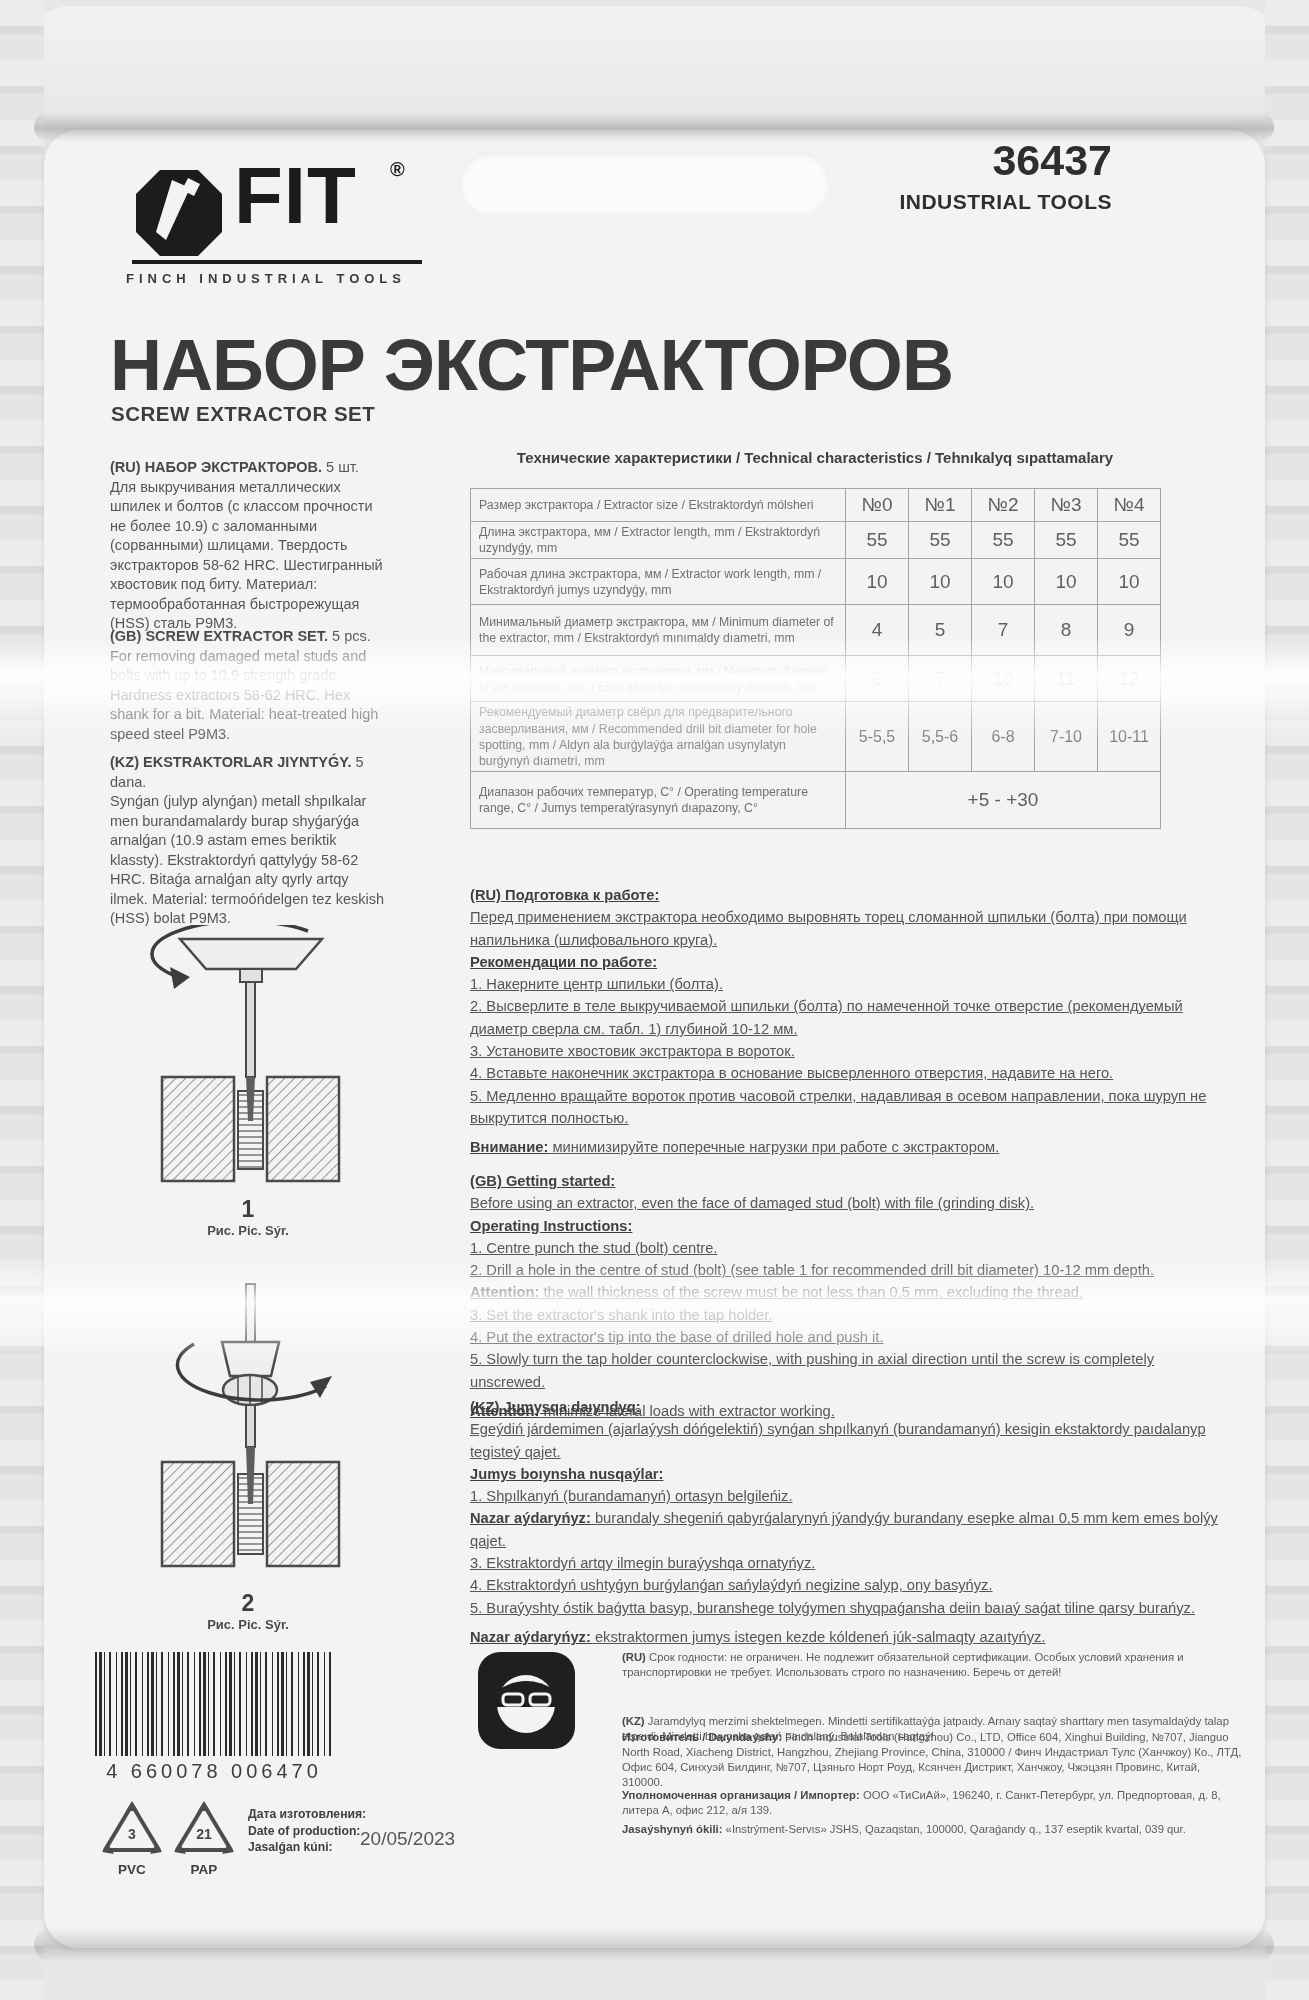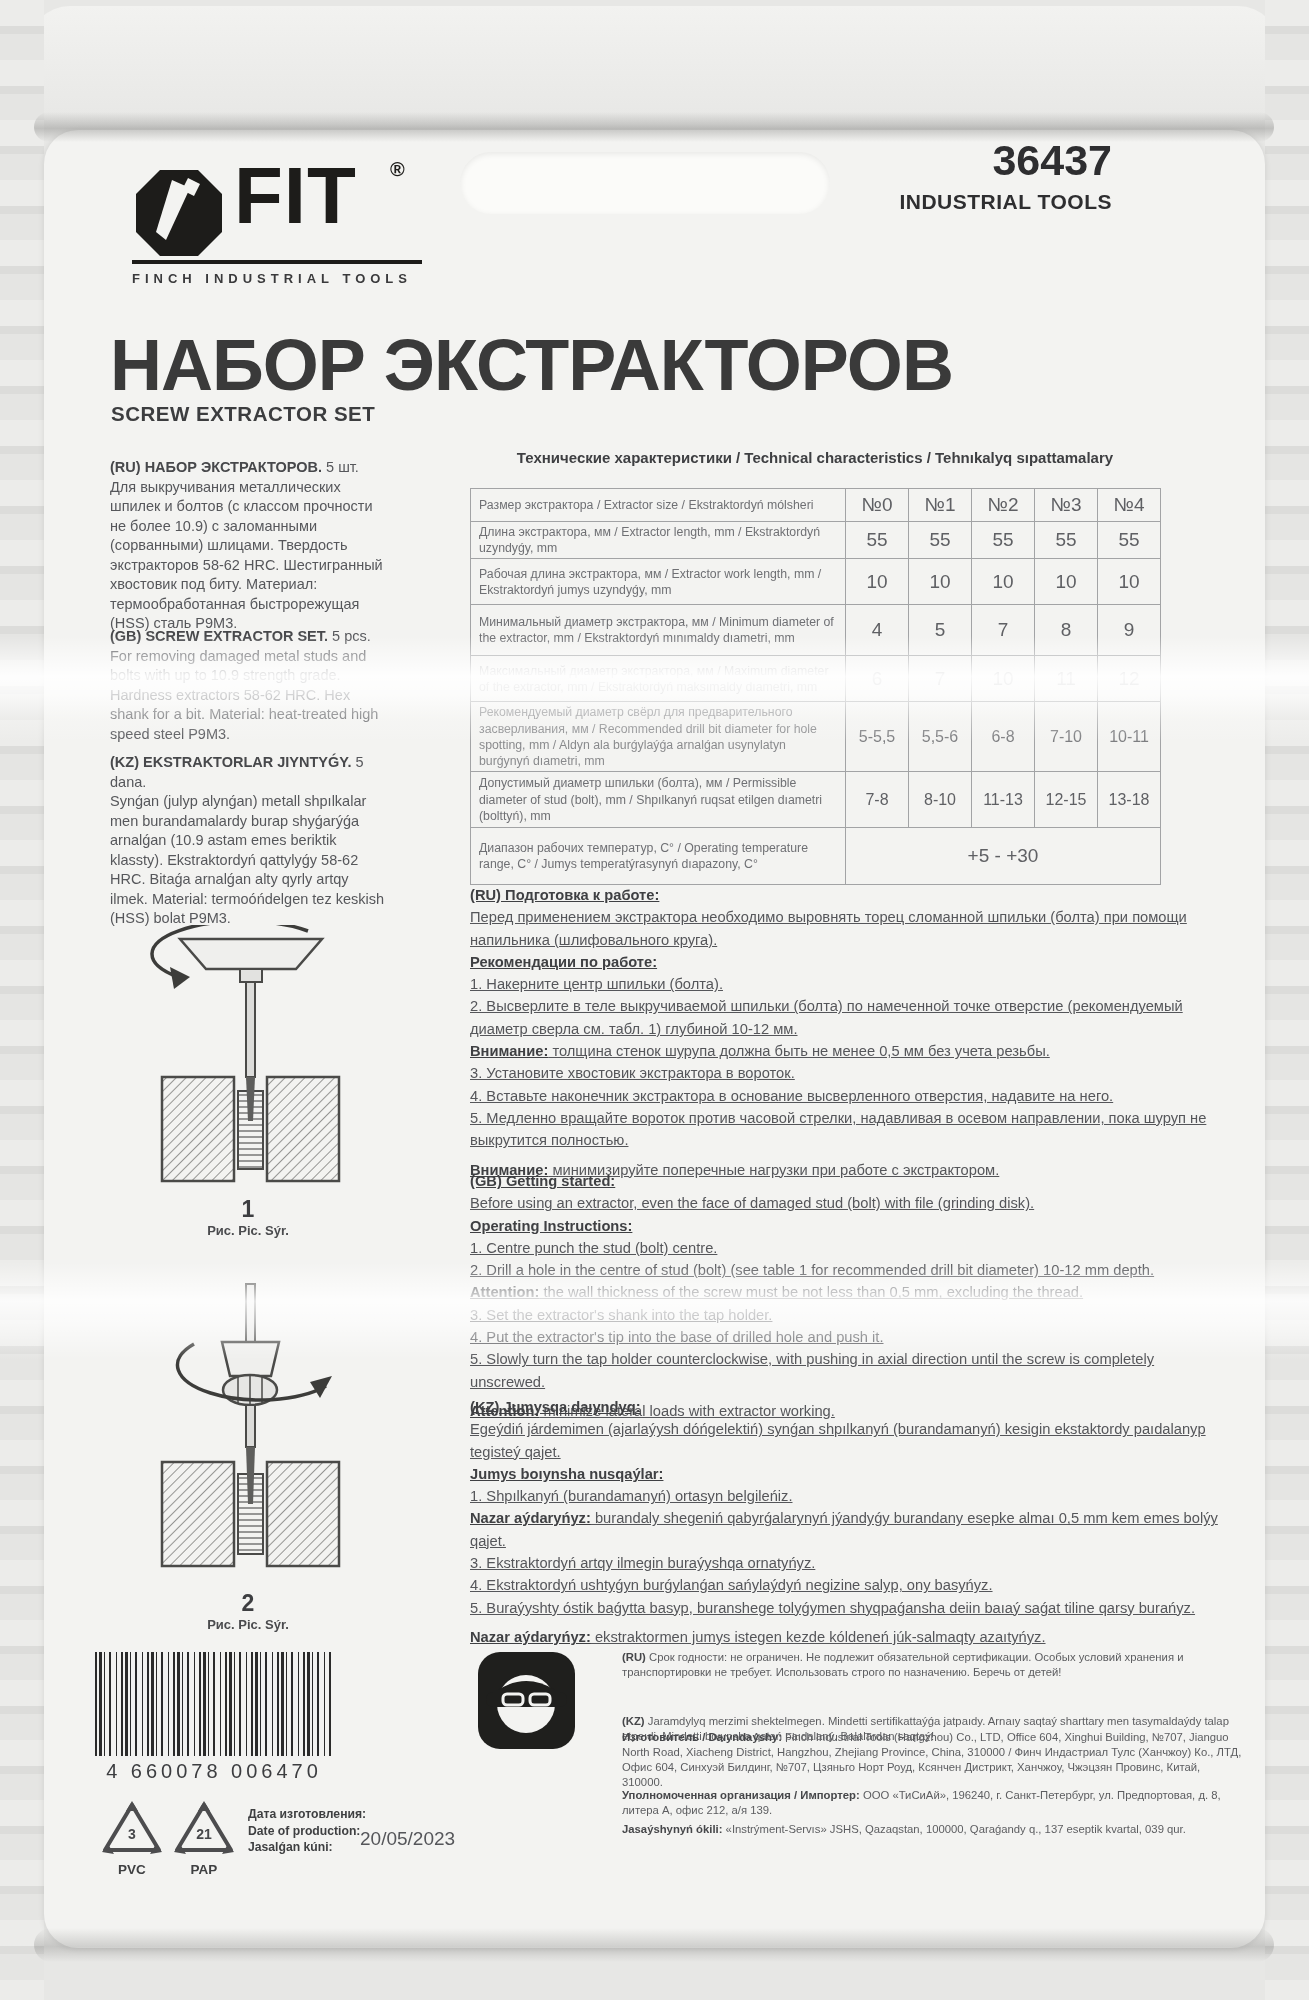--- a/index.html
+++ b/index.html
@@ -24,21 +24,21 @@
   .content{position:absolute;inset:0;z-index:2;}
   
   .glare{position:absolute;left:0;width:100%;z-index:5;pointer-events:none;}
   .g1{top:636px;height:106px;background:linear-gradient(180deg,rgba(246,246,245,0) 0%,rgba(255,255,255,.92) 38%,rgba(255,255,255,.75) 55%,rgba(250,250,249,.35) 78%,rgba(246,246,245,0) 100%);}
   .g2{top:1262px;height:98px;background:linear-gradient(180deg,rgba(246,246,245,0) 0%,rgba(255,255,255,.85) 40%,rgba(255,255,255,.62) 62%,rgba(246,246,245,0) 100%);}
   
   .logo-ico{left:132px;top:166px;}
   .fit-word{left:234px;top:156px;font-size:80px;font-weight:bold;color:#1d1c1a;letter-spacing:1px;line-height:1;}
   .fit-reg{left:390px;top:158px;font-size:20px;font-weight:bold;color:#1d1c1a;}
   .fit-rule{left:132px;top:260px;width:290px;height:4px;background:#1d1c1a;}
-  .fit-tag{left:132px;top:271px;font-size:13px;letter-spacing:5px;color:#3a3a3c;font-weight:bold;}
+  .fit-tag{left:126px;top:271px;font-size:13px;letter-spacing:5px;color:#3a3a3c;font-weight:bold;}
   .sku{left:760px;top:136px;width:352px;text-align:right;font-size:43px;font-weight:bold;color:#2e2e30;}
   .sku-line{left:760px;top:190px;width:352px;text-align:right;font-size:21px;font-weight:bold;color:#2e2e30;letter-spacing:.5px;}
   .title{left:110px;top:324px;font-size:72px;font-weight:bold;color:#3a3a3a;letter-spacing:-1px;}
   .subtitle{left:111px;top:402px;font-size:20.5px;font-weight:bold;color:#3c3d3f;letter-spacing:.5px;}
   
   .desc{left:110px;width:276px;font-size:14.5px;line-height:19.5px;color:#56575b;}
   .desc b{color:#47484b;}
   .d-ru{top:458px;} .d-gb{top:627px;} .d-kz{top:753px;}
   
   .figcap{width:200px;text-align:center;color:#3d3e41;}
@@ -223,42 +223,33 @@
         <td class="val">12</td>
       </tr>
       <tr class="r5 dim">
         <td class="lab">Рекомендуемый диаметр свёрл для предварительного засверливания, мм / Recommended drill bit diameter for hole spotting, mm / Aldyn ala burǵylaýǵa arnalǵan usynylatyn burǵynyń dıametri, mm</td>
         <td class="val" style="font-size:16px">5-5,5</td>
         <td class="val" style="font-size:16px">5,5-6</td>
         <td class="val" style="font-size:16px">6-8</td>
         <td class="val" style="font-size:16px">7-10</td>
         <td class="val" style="font-size:16px">10-11</td>
       </tr>
-      <tr class="r6">
-        <td class="lab">Допустимый диаметр шпильки (болта), мм / Permissible diameter of stud (bolt), mm / Shpılkanyń ruqsat etilgen dıametri (bolttyń), mm</td>
-        <td class="val" style="font-size:16px">7-8</td>
-        <td class="val" style="font-size:16px">8-10</td>
-        <td class="val" style="font-size:16px">11-13</td>
-        <td class="val" style="font-size:16px">12-15</td>
-        <td class="val" style="font-size:16px">13-18</td>
-      </tr>
       <tr class="r7">
         <td class="lab">Диапазон рабочих температур, C° / Operating temperature range, C° / Jumys temperatýrasynyń dıapazony, C°</td>
         <td class="val" colspan="5">+5 - +30</td>
       </tr>
     </tbody>
       </table>
 
     <div class="abs inst i-ru">
       <p class="ih">(RU) Подготовка к работе:</p>
       <p>Перед применением экстрактора необходимо выровнять торец сломанной шпильки (болта) при помощи напильника (шлифовального круга).</p>
       <p class="ih">Рекомендации по работе:</p>
       <p>1. Накерните центр шпильки (болта).</p>
       <p>2. Высверлите в теле выкручиваемой шпильки (болта) по намеченной точке отверстие (рекомендуемый диаметр сверла см. табл. 1) глубиной 10-12 мм.</p>
-      <p><span class="wl">Внимание:</span><span> толщина стенок шурупа должна быть не менее 0,5 мм без учета резьбы.</span></p>
       <p>3. Установите хвостовик экстрактора в вороток.</p>
       <p>4. Вставьте наконечник экстрактора в основание высверленного отверстия, надавите на него.</p>
       <p>5. Медленно вращайте вороток против часовой стрелки, надавливая в осевом направлении, пока шуруп не выкрутится полностью.</p>
       <p class="wfin"><span class="wl">Внимание:</span><span> минимизируйте поперечные нагрузки при работе с экстрактором.</span></p>
     </div>
 
     <div class="abs inst i-gb">
       <p class="ih">(GB) Getting started:</p>
       <p>Before using an extractor, even the face of damaged stud (bolt) with file (grinding disk).</p>
       <p class="ih">Operating Instructions:</p>

